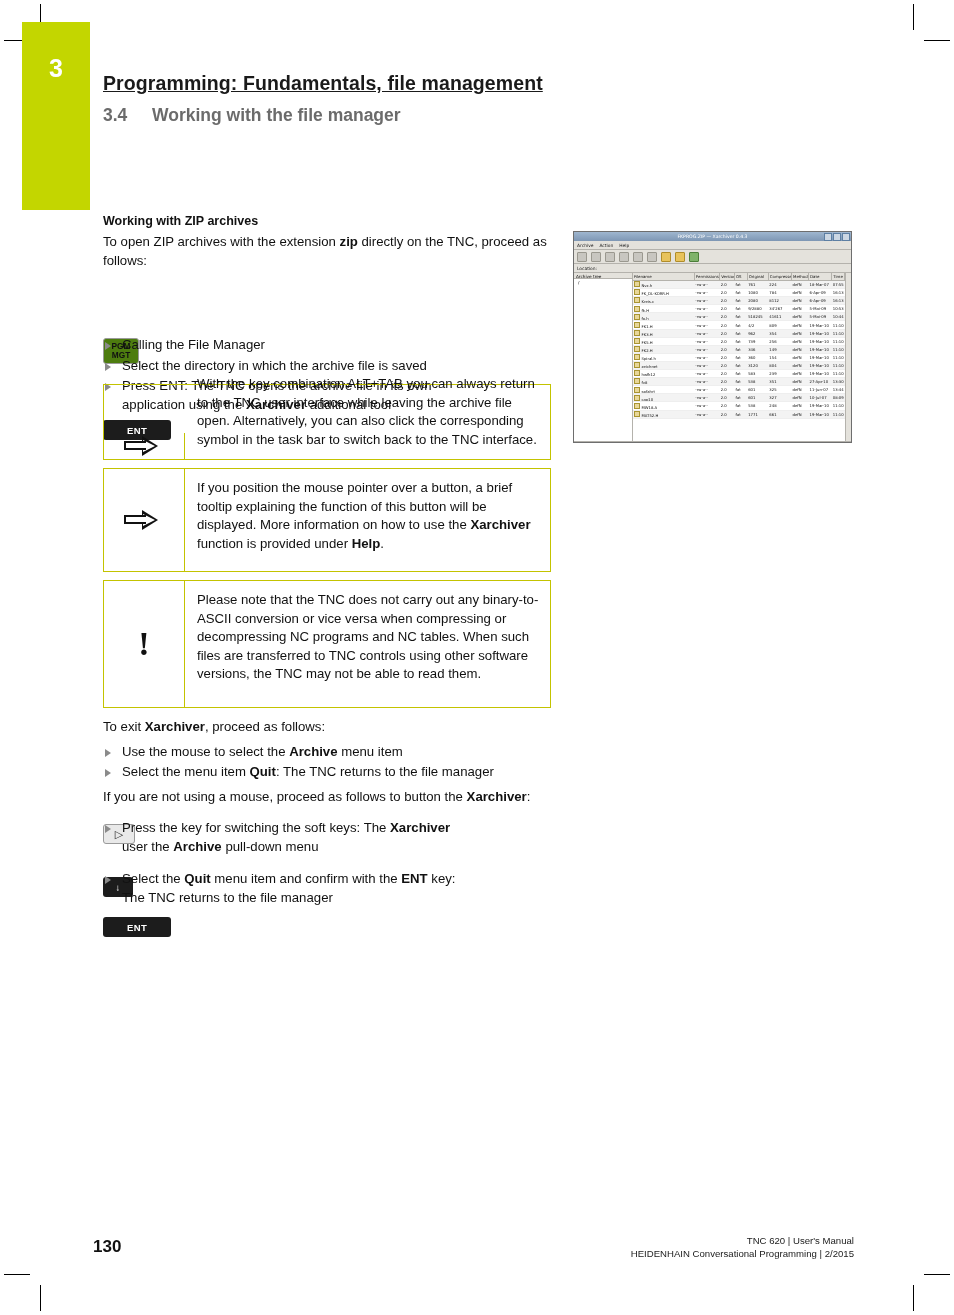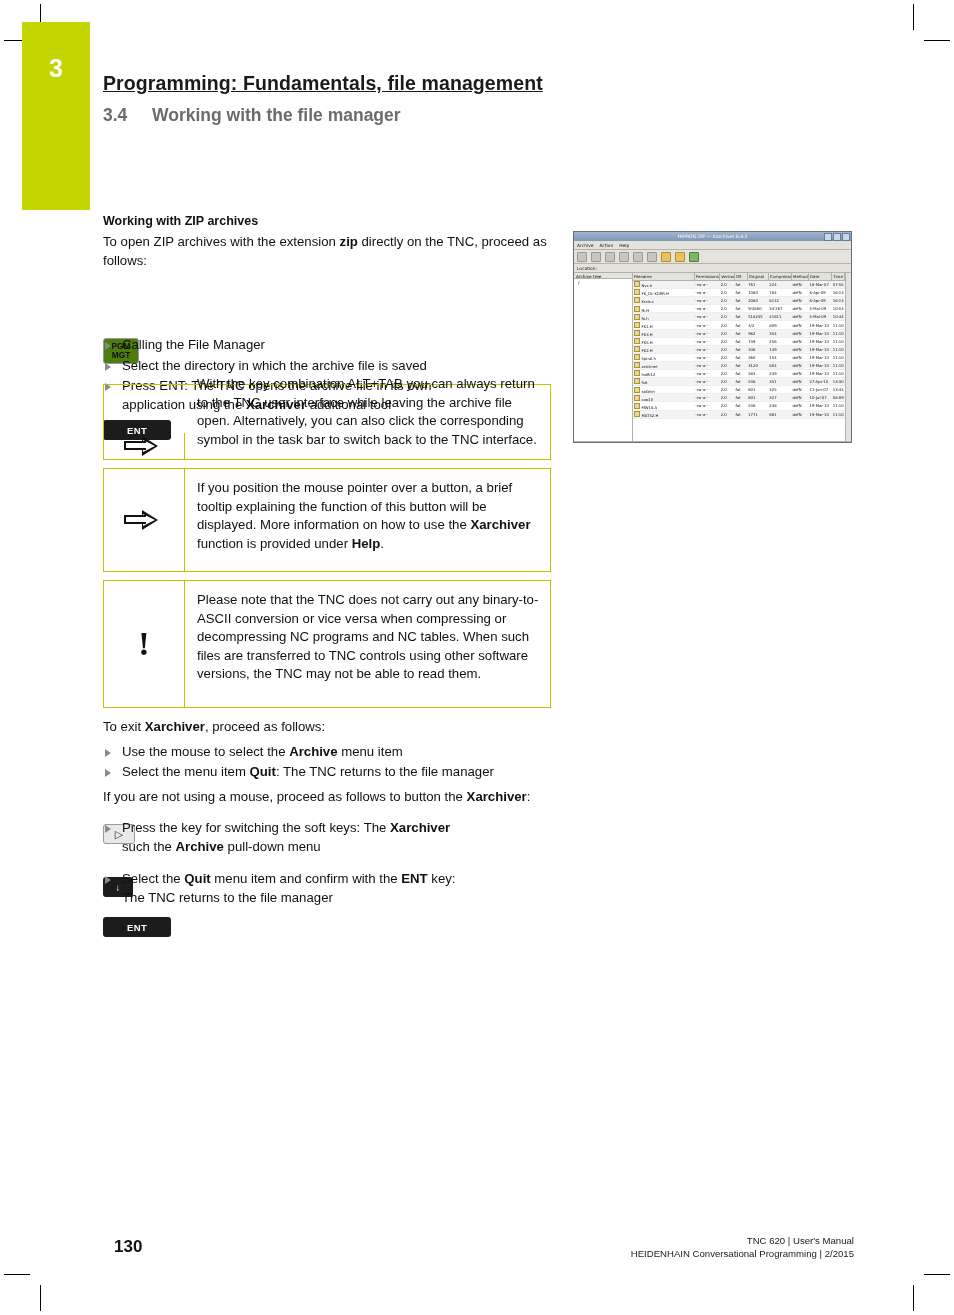--- a/index.html
+++ b/index.html
@@ -388,21 +388,21 @@
   }
   .fig .scroll {
     width: 5px;
     background: #e4e2dc;
     border-left: 1px solid #b4b2ac;
   }
 
   
   .pageno {
     position: absolute;
-    left: 114px;
+    left: 93px;
     top: 1237px;
     font-size: 17px;
     font-weight: bold;
     color: #111;
   }
   .footer {
     position: absolute;
     right: 100px;
     top: 1234px;
     text-align: right;
@@ -496,21 +496,21 @@
       <span>▷</span>
     </div>
     <div class="key dark" style="left:0px; top:65px; width:30px; height:20px; position:absolute;">
       <span>↓</span>
     </div>
     <div class="key dark" style="left:0px; top:105px; width:68px; height:20px; position:absolute;">
       <span>ENT</span>
     </div>
 
     <ul class="tri indent-list" style="position:absolute; left:0; top:7px; width:360px;">
-      <li style="margin-bottom:14px;"><span>Press the key for switching the soft keys: The </span><b>Xarchiver</b><span> such the </span><b>Archive</b><span> pull-down menu</span></li>
+      <li style="margin-bottom:14px;"><span>Press the key for switching the soft keys: The </span><b>Xarchiver</b><span> user the </span><b>Archive</b><span> pull-down menu</span></li>
       <li><span>Select the </span><b>Quit</b><span> menu item and confirm with the </span><b>ENT</b><span> key: The TNC returns to the file manager</span></li>
     </ul>
   </div>
 
 </div>
 
 <div class="fig">
   <div class="titlebar">
     <span>FKPROG.ZIP — Xarchiver 0.4.3</span>
     <span class="btns">

